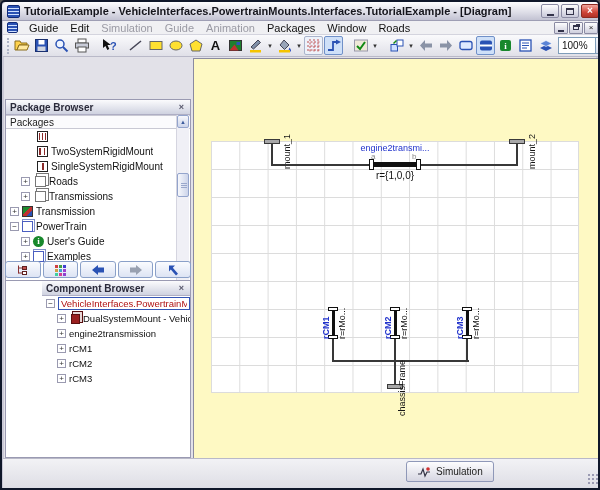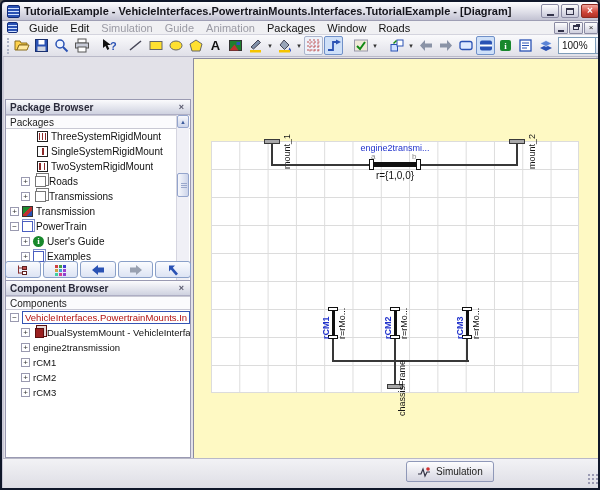--- a/index.html
+++ b/index.html
@@ -315,29 +315,28 @@
       <div class="ptitle">
         <span>Package Browser</span>
         <span class="pclose">×</span>
       </div>
       <div class="pheader">
         <span>Packages</span>
       </div>
       <div class="tree" style="height:169px;margin-right:13px;">
         <div class="titem lv2">
           <span class="ticon m3"></span>
-            <span class="tlabel">ThreeSystemRigidMount</span>
+        </div>
+        <div class="titem lv2">
+          <span class="ticon m2"></span>
+            <span class="tlabel">TwoSystemRigidMount</span>
         </div>
         <div class="titem lv2">
           <span class="ticon m1"></span>
             <span class="tlabel">SingleSystemRigidMount</span>
-        </div>
-        <div class="titem lv2">
-          <span class="ticon m2"></span>
-            <span class="tlabel">TwoSystemRigidMount</span>
         </div>
         <div class="titem lv1">
           <span class="expbox">+</span>
           <span class="ticon fold"></span>
             <span class="tlabel">Roads</span>
         </div>
         <div class="titem lv1">
           <span class="expbox">+</span>
           <span class="ticon fold"></span>
             <span class="tlabel">Transmissions</span>
@@ -401,27 +400,24 @@
             <path d="M7 1l6 5-6 5V8.5H1v-5h6z" fill="#98a0b0"></path>
           </svg>
         </span>
       <span class="navbtn">
           <svg width="13" height="12">
             <path d="M2 1.5h6L5.8 3.7l5.2 6-2 1.7-5.2-6L2 7.5z" fill="#2a52b4"></path>
           </svg>
         </span>
     </div>
 
-    <div class="panel" style="top:223px;height:178px;">
+    <div class="panel" style="top:223px;height:178px;padding-left:36px;">
       <div class="ptitle">
         <span>Component Browser</span>
         <span class="pclose">×</span>
-      </div>
-      <div class="pheader">
-        <span>Components</span>
       </div>
       <div class="tree" style="height:147px;font-size:9.5px;">
         <div class="titem lv0">
           <span class="expbox">−</span>
           <span class="selbox">
               <span class="tlabel">VehicleInterfaces.PowertrainMounts.Interfac...</span>
             </span>
         </div>
         <div class="titem lv1">
           <span class="expbox">+</span>

